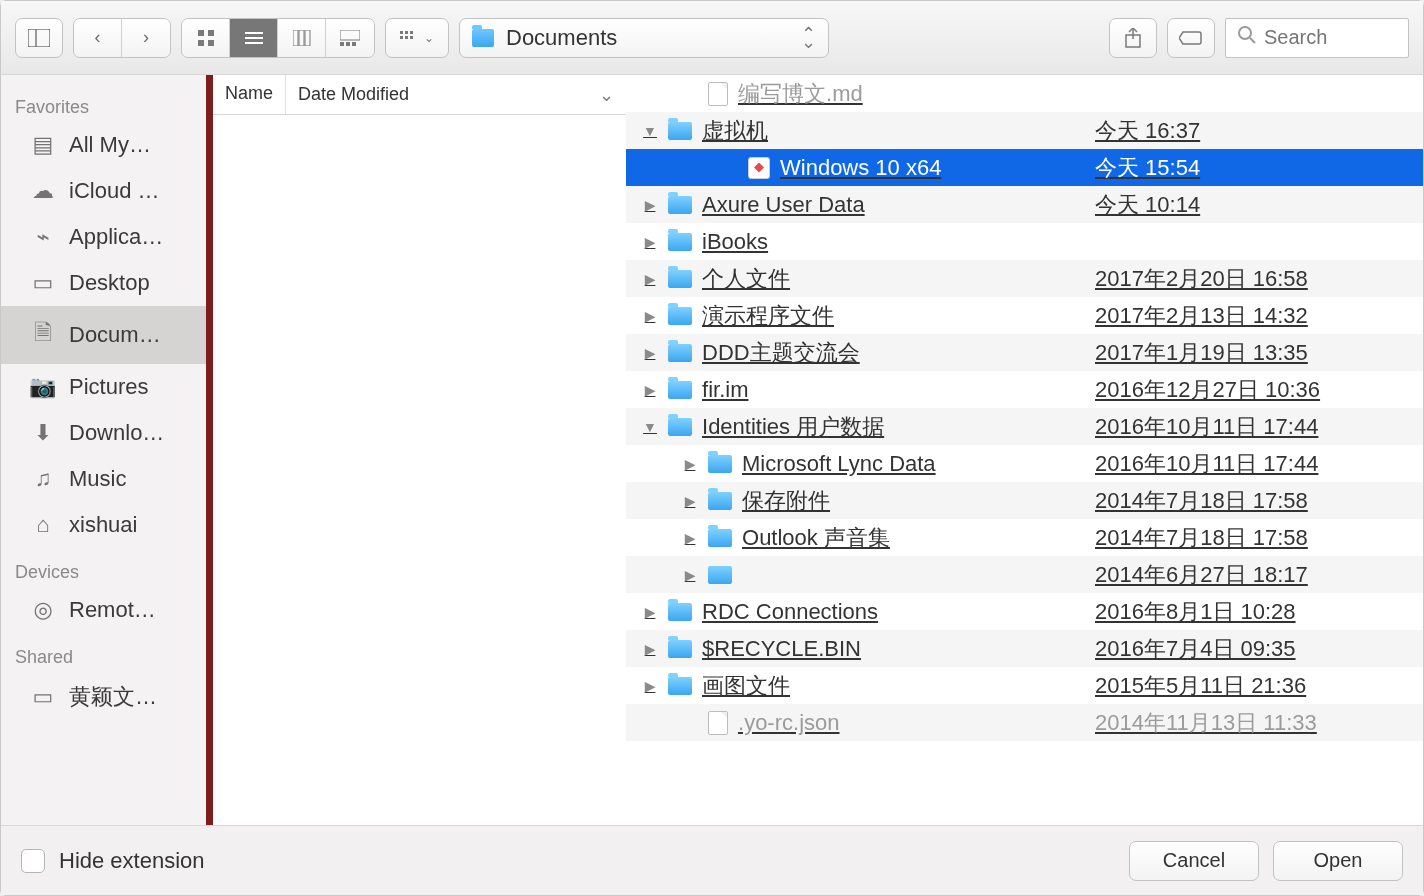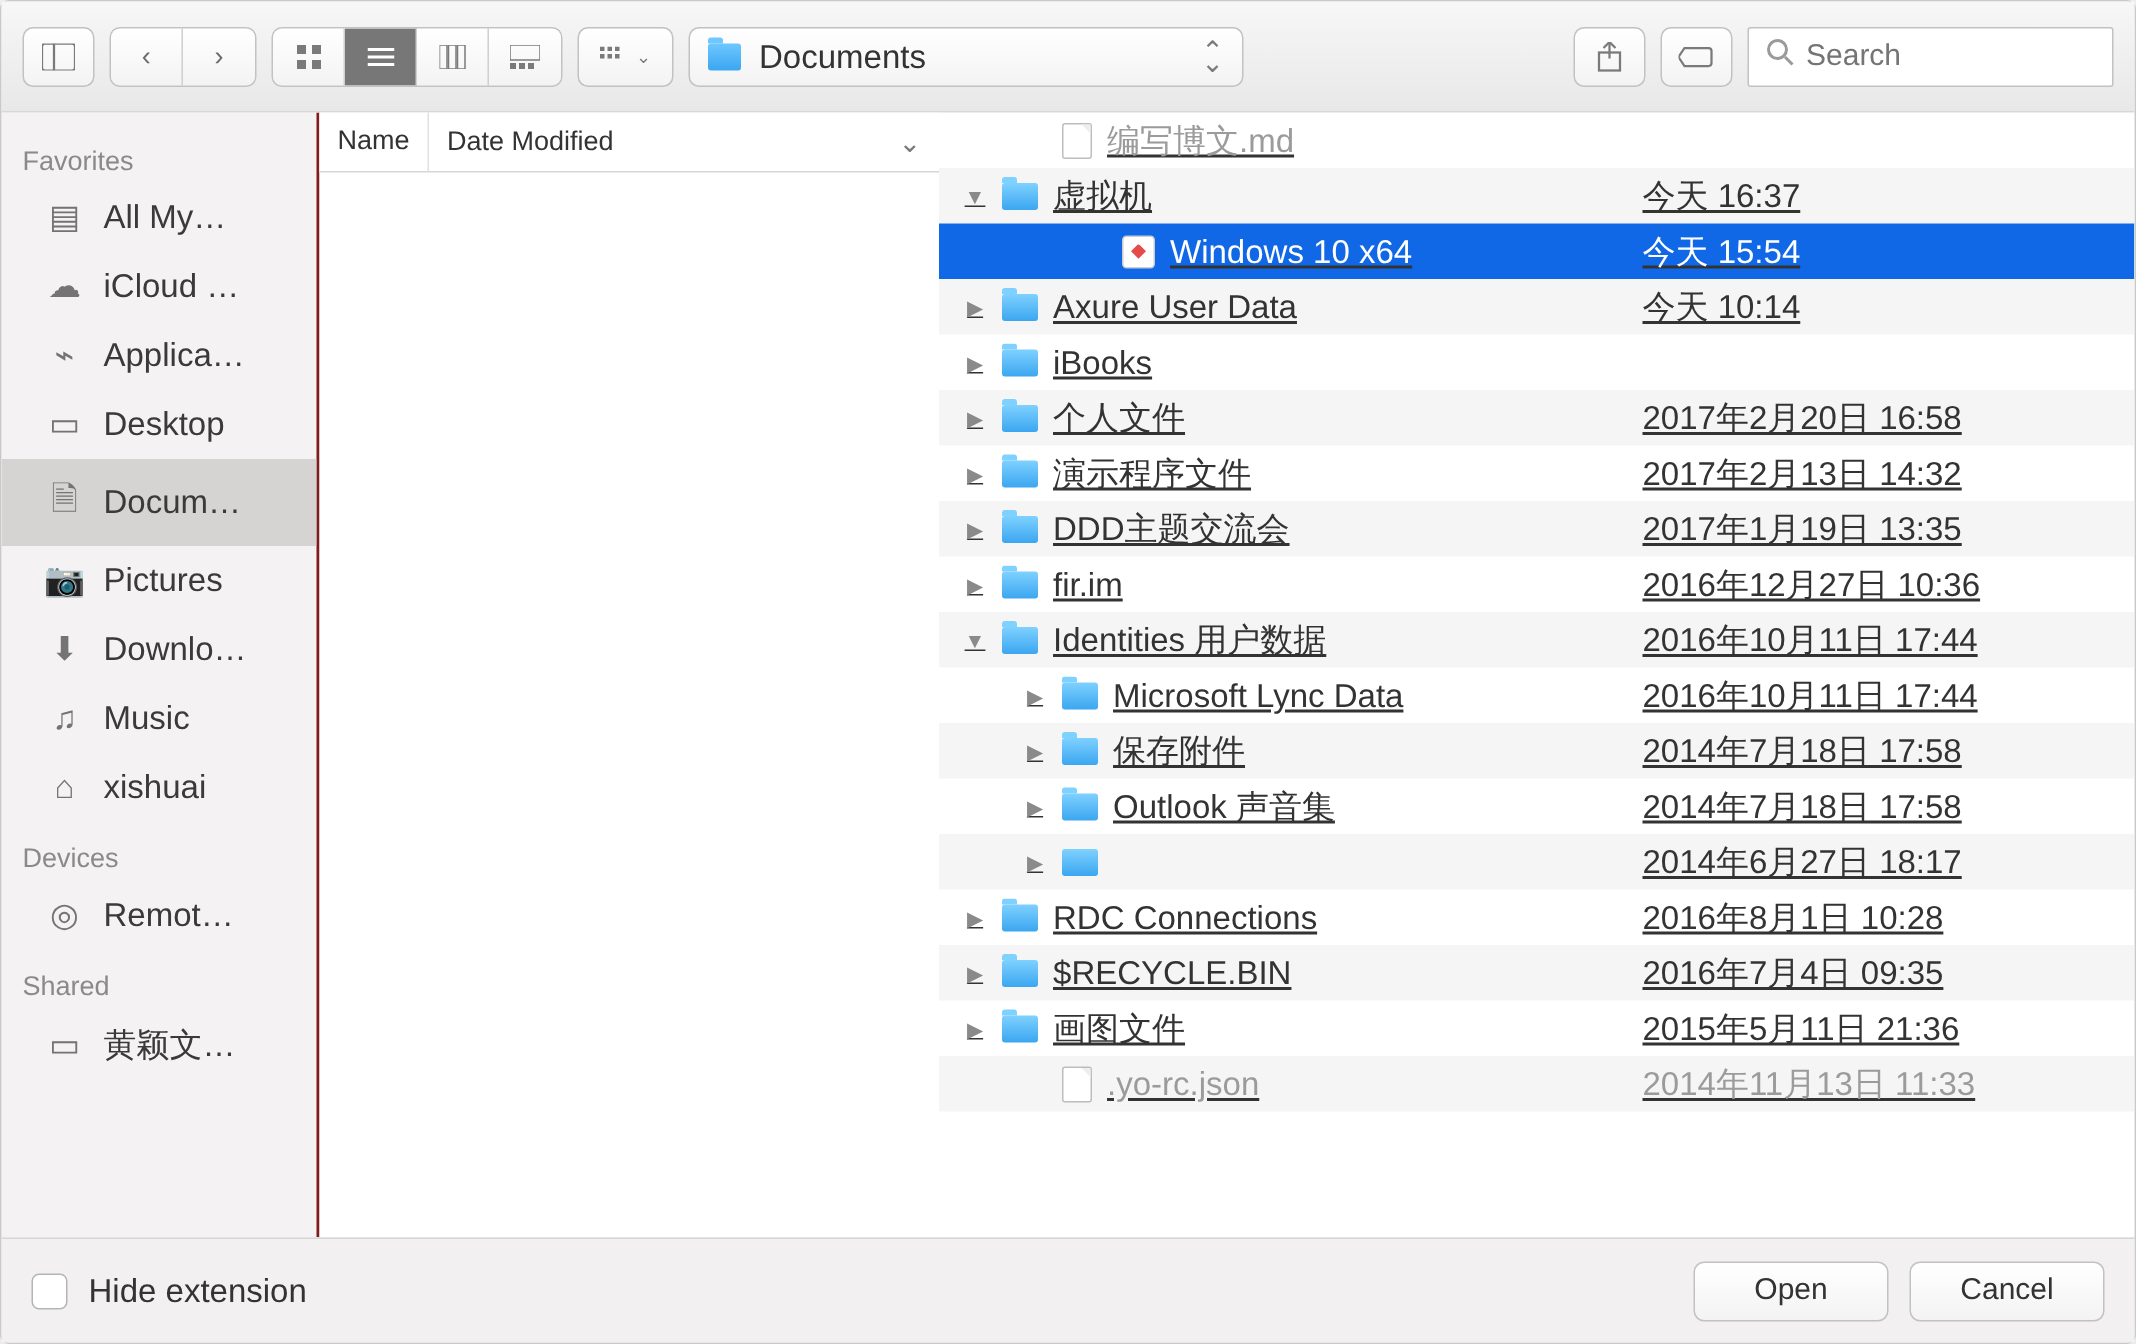--- a/index.html
+++ b/index.html
@@ -86,21 +86,21 @@
   background:#6ec7ff; border-radius:2px 2px 0 0;
 }
 .path-btn .updown {
   margin-left: auto;
   color:#7a7a7a;
   font-size: 18px;
   display:flex; flex-direction:column; line-height:8px;
 }
 .spacer { flex:1; }
 .search-field {
-  width: 244px;
+  width: 184px;
   height: 40px;
   border: 1px solid #c2c2c2;
   border-radius: 2px;
   background:#fff;
   display:flex;
   align-items:center;
   padding: 0 12px;
   gap: 8px;
   color:#999;
   font-size: 20px;
@@ -110,21 +110,21 @@
   color:#333;
 }
 .content {
   flex:1;
   display:flex;
   overflow:hidden;
 }
 .sidebar {
   width: 212px;
   background: #f4f2f2;
-  border-right: 2px solid #7f1d1d;
+  border-right: 7px solid #7f1d1d;
   padding-top: 8px;
   overflow-y: auto;
 }
 .sb-header {
   font-size: 18px;
   color: #8a8a8a;
   padding: 14px 14px 4px 14px;
   font-weight: 500;
 }
 .sb-item {
@@ -578,17 +578,17 @@
             <div class="cell-date dim">2014年11月13日 11:33</div>
           </div>
         </div>
     </div>
   </div>
 
   <div class="footer">
     <div class="chk"></div>
     <div class="footer-label">Hide extension</div>
     <div class="spacer"></div>
+    <button class="btn">Cancel</button>
     <button class="btn primary">Open</button>
-    <button class="btn">Cancel</button>
   </div>
 
 </div>
 
 </body></html>

